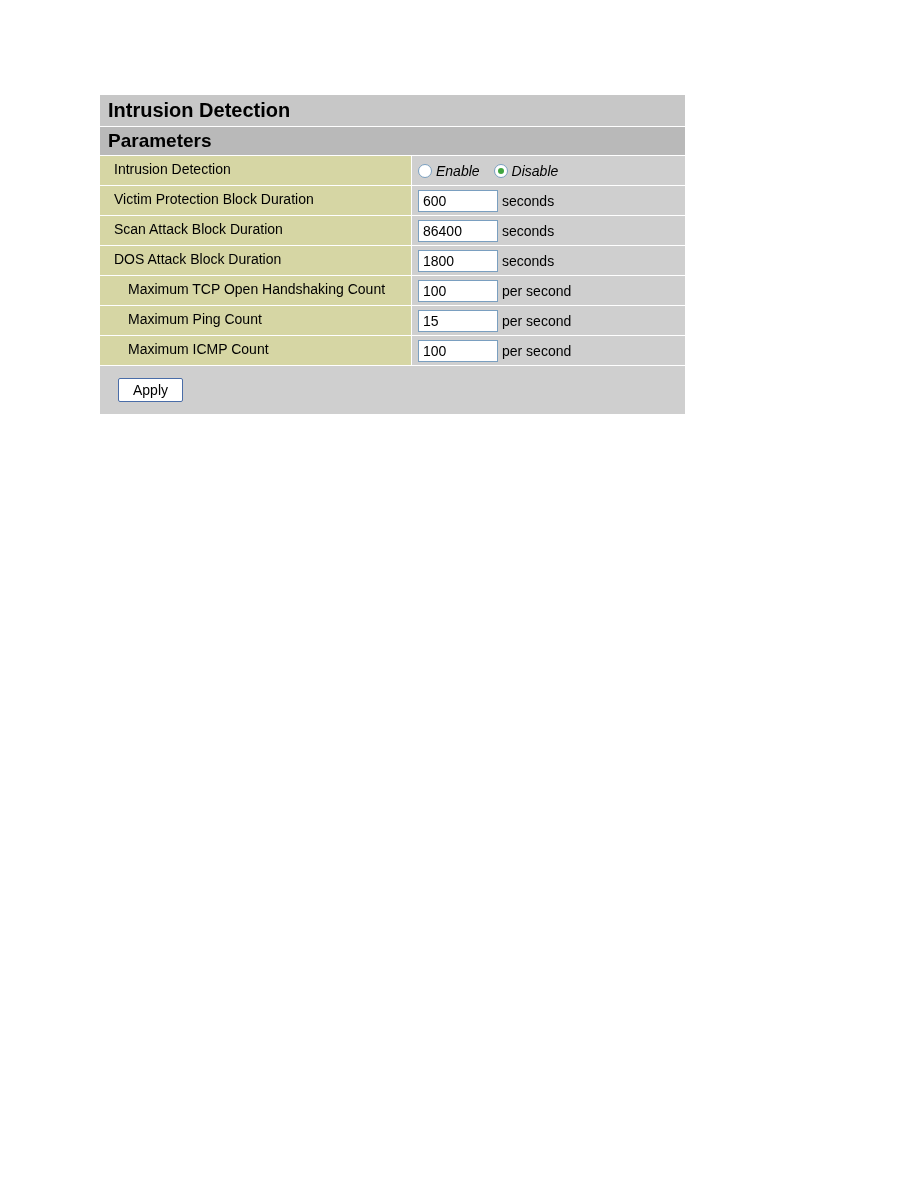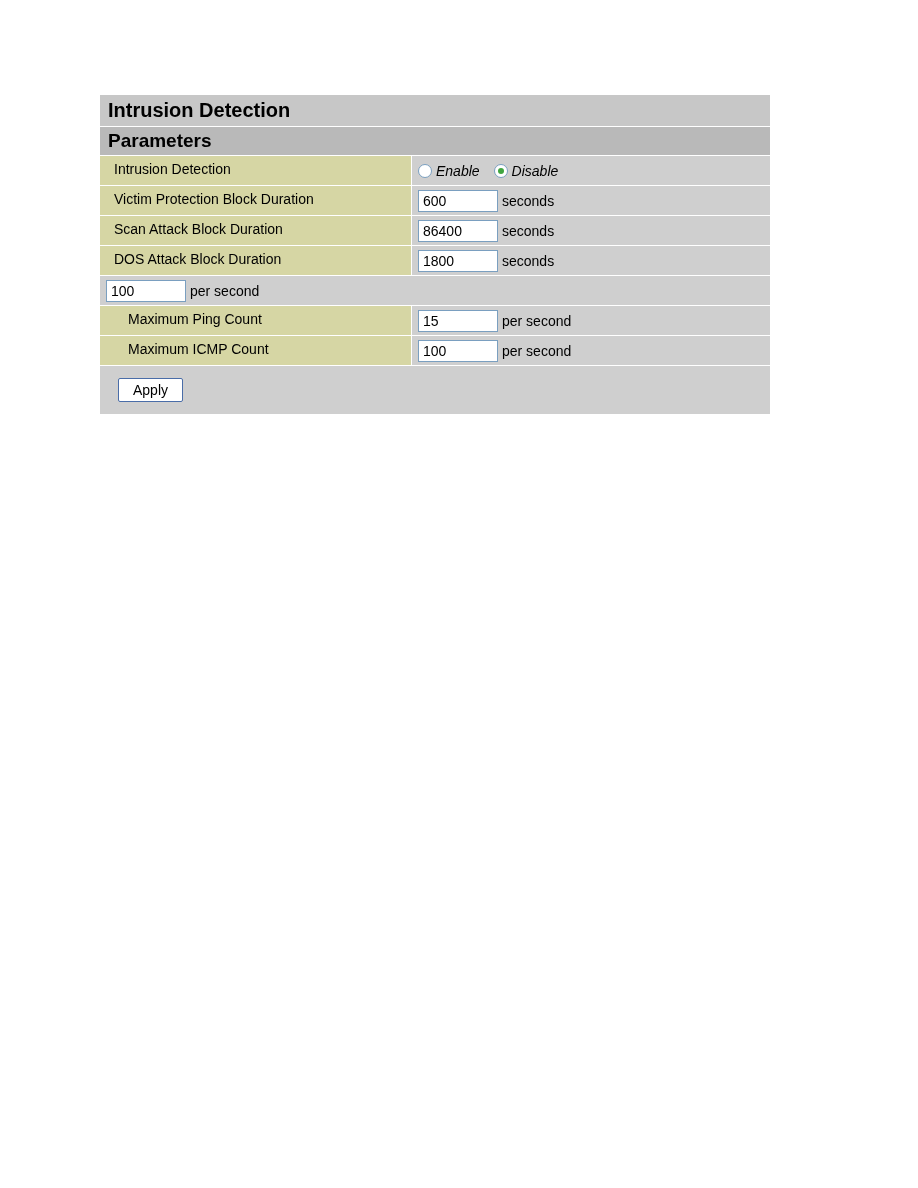--- a/index.html
+++ b/index.html
@@ -7,21 +7,21 @@
     font-family: Arial, Helvetica, sans-serif;
     background: #ffffff;
     width: 918px;
     position: relative;
   }
   .page {
     padding: 95px 100px 0 100px;
     position: relative;
   }
   .panel {
-    width: 670px;
+    width: 585px;
     position: relative;
   }
   .title-bar {
     background: #c7c7c7;
     padding: 4px 8px;
     font-size: 20px;
     font-weight: bold;
     color: #000;
     border-bottom: 1px solid #fff;
   }
@@ -178,20 +178,21 @@
 
     <div class="row">
       <div class="label-cell">DOS Attack Block Duration</div>
       <div class="value-cell">
         <input type="text" class="text-input" value="1800" style="">
         <span class="unit">seconds</span>
       </div>
     </div>
 
     <div class="row">
+      <div class="label-cell indent">Maximum TCP Open Handshaking Count</div>
       <div class="value-cell">
         <input type="text" class="text-input" value="100" style="">
         <span class="unit">per second</span>
       </div>
     </div>
 
     <div class="row">
       <div class="label-cell indent">Maximum Ping Count</div>
       <div class="value-cell">
         <input type="text" class="text-input" value="15" style="">

